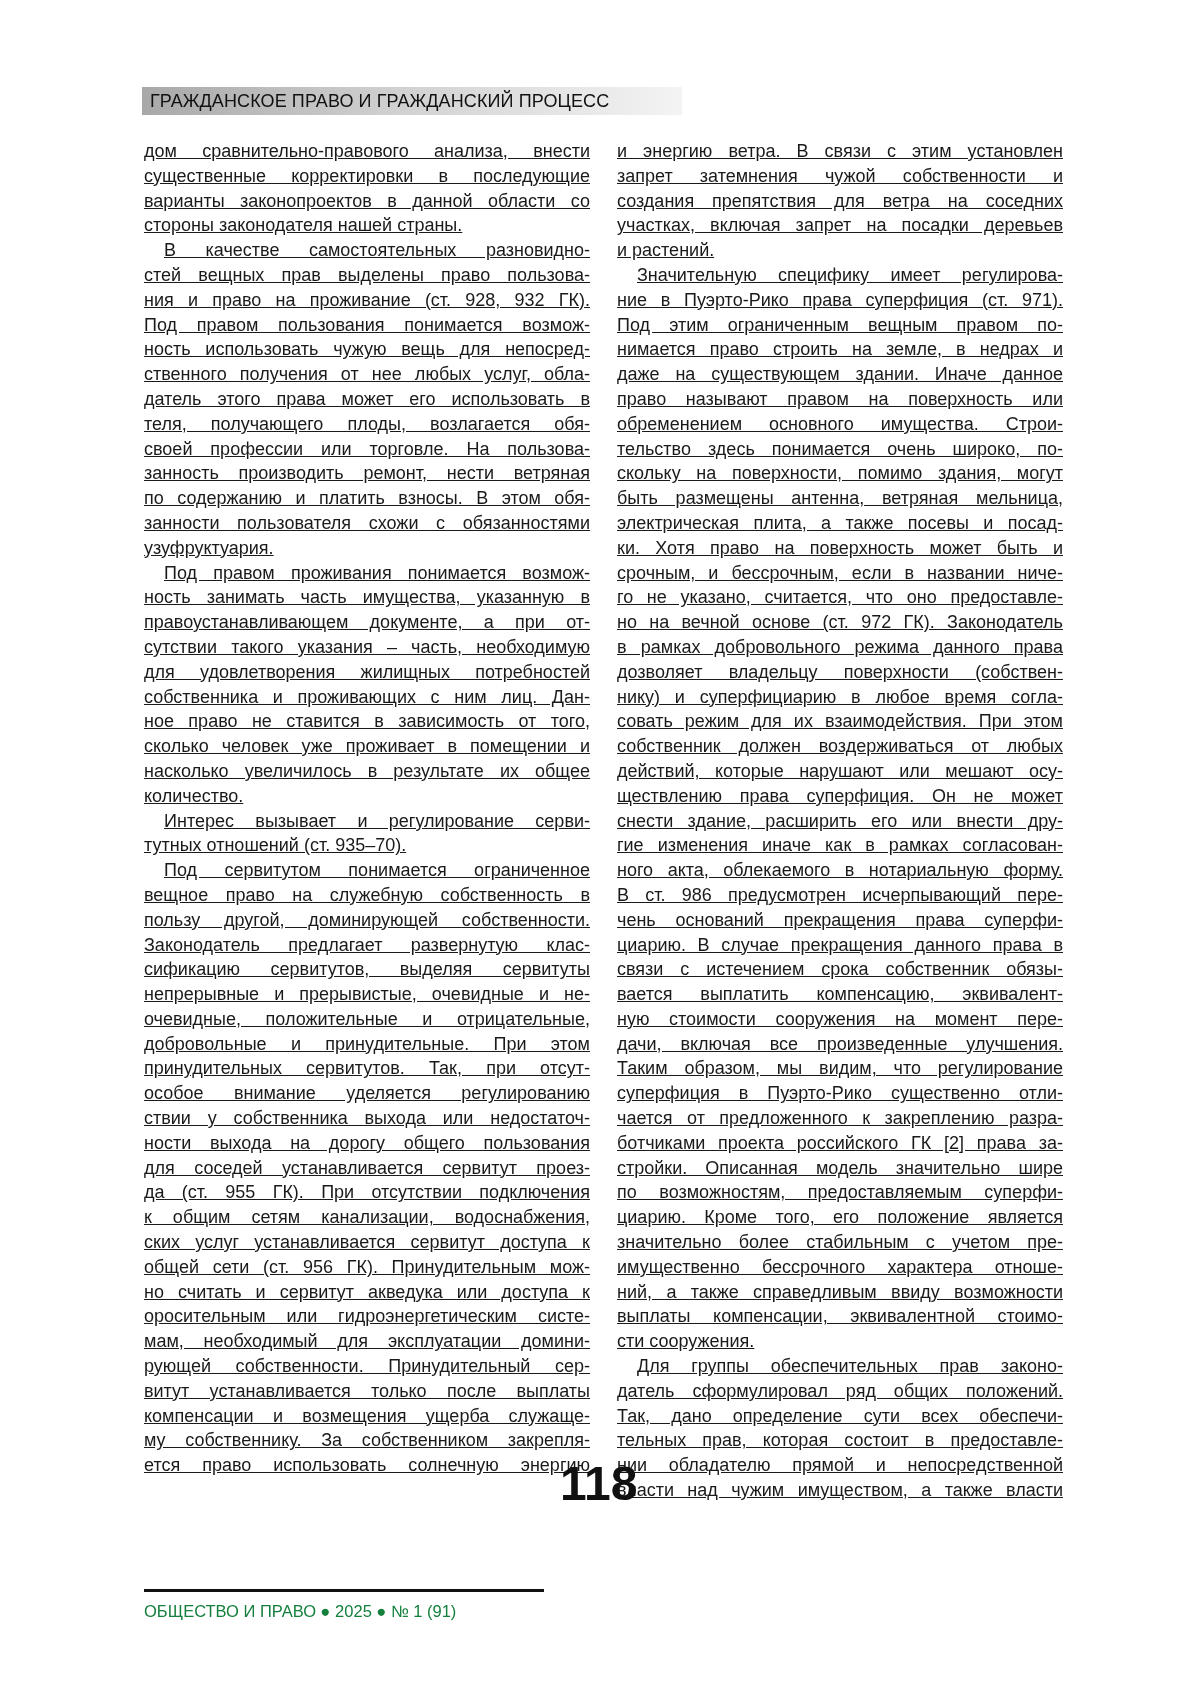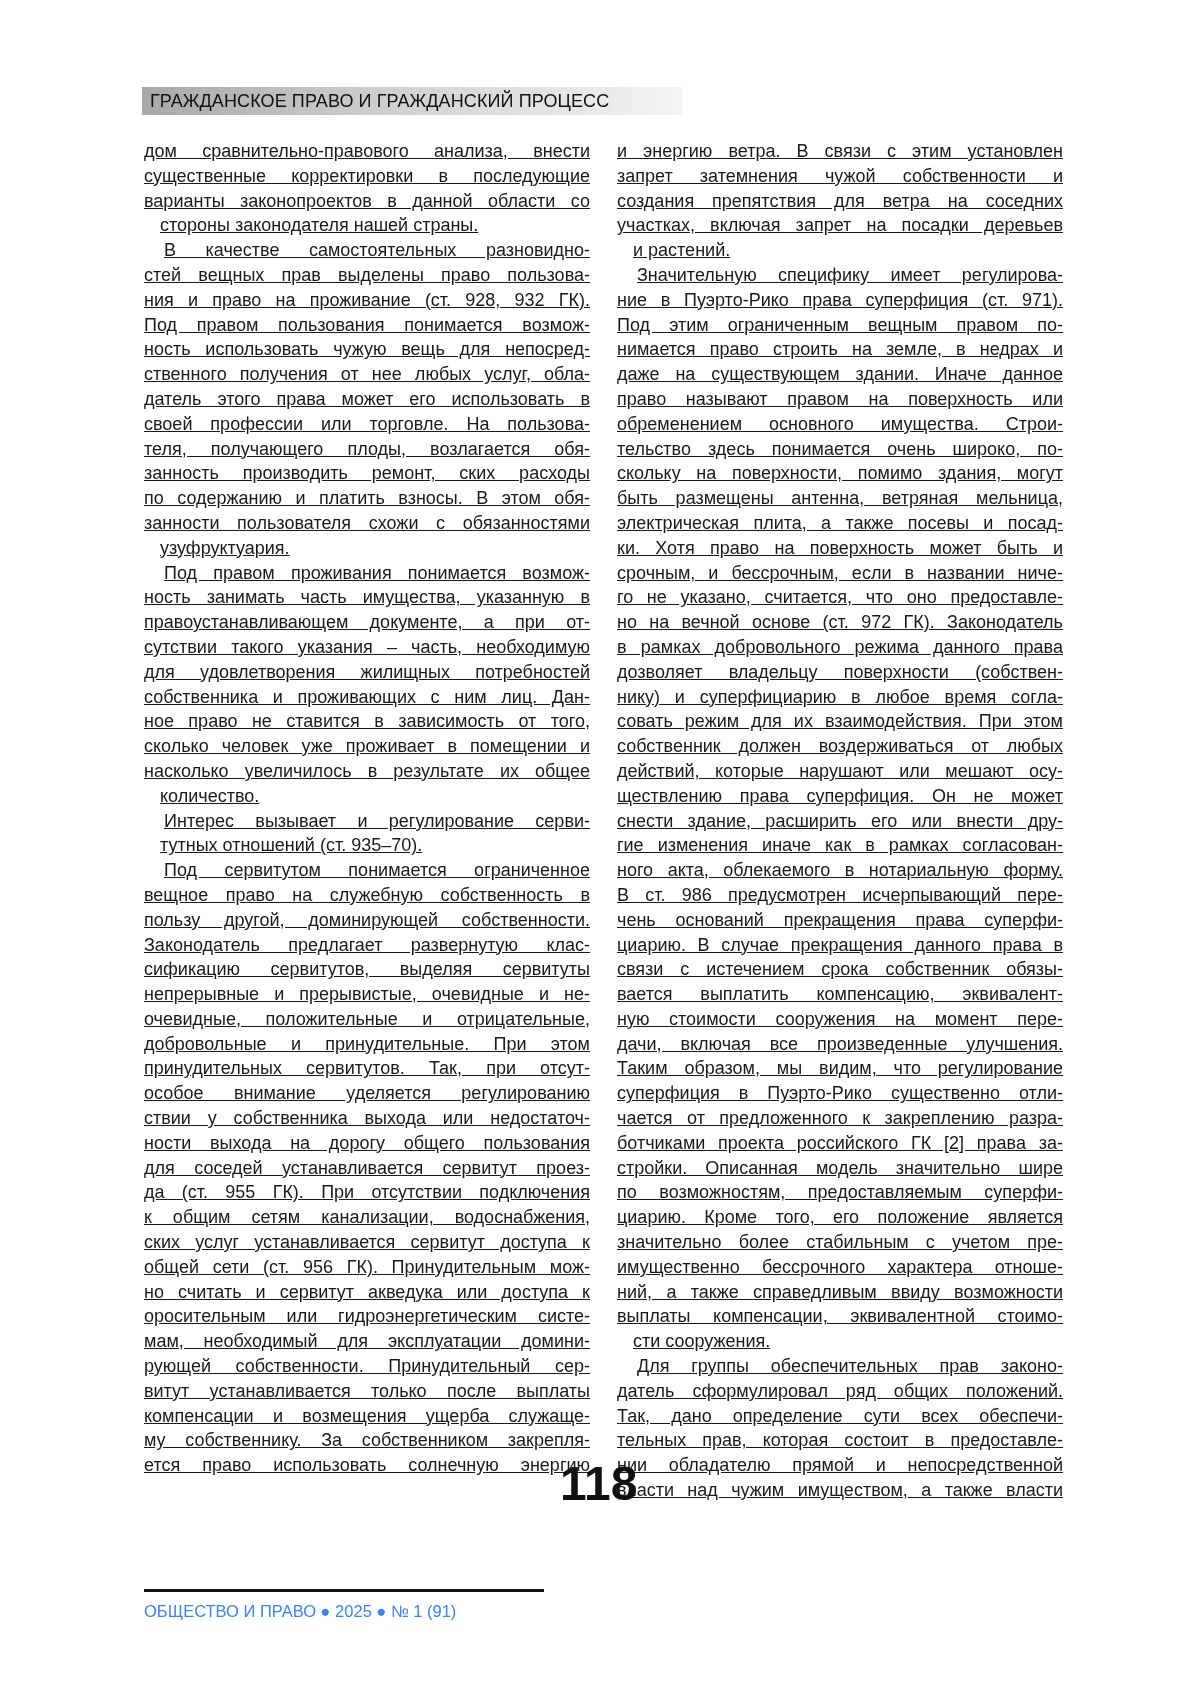--- a/index.html
+++ b/index.html
@@ -10,47 +10,47 @@
       background: linear-gradient(to right, #a8a8a8 0%, #cfcfcf 45%, #f4f4f4 100%);
     }
     .header-title {
       position: absolute; left: 150px; top: 88px; font-size: 18px; line-height: 26px;
       color: #111; letter-spacing: 0.1px; white-space: nowrap;
     }
     .col { position: absolute; top: 139px; font-size: 18px; line-height: 24.8px; text-decoration: underline; }
     .col-left { left: 144px; width: 446px; }
     .col-right { left: 617px; width: 446px; }
     .line { display: block; height: 24.8px; white-space: nowrap; text-align: justify; text-align-last: justify; }
-    .line.last { text-align-last: left; margin-left: 16px; }
+    .line.last { text-align-last: left; }
     .line.indent { padding-left: 20px; }
     .footer-rule { position: absolute; left: 144px; top: 1589px; width: 400px; height: 3px; background: #111; }
     .page-number { position: absolute; left: 560px; top: 1456px; font-size: 48px; font-weight: bold; line-height: 56px; color: #111; }
-    .journal { position: absolute; left: 144px; top: 1600px; font-size: 16.5px; line-height: 22px; color: #3b82f6; white-space: nowrap; }
+    .journal { position: absolute; left: 144px; top: 1600px; font-size: 16.5px; line-height: 22px; color: #15803d; white-space: nowrap; }
   </style>
 </head>
 <body>
 
 <div class="header-band"></div>
 <div class="header-title">ГРАЖДАНСКОЕ ПРАВО И ГРАЖДАНСКИЙ ПРОЦЕСС</div>
 
 <div class="col col-left" id="col-left">
     <span class="line">дом сравнительно-правового анализа, внести</span>
     <span class="line">существенные корректировки в последующие</span>
     <span class="line">варианты законопроектов в данной области со</span>
     <span class="line last">стороны законодателя нашей страны.</span>
     <span class="line indent">В качестве самостоятельных разновидно-</span>
     <span class="line">стей вещных прав выделены право пользова-</span>
     <span class="line">ния и право на проживание (ст. 928, 932 ГК).</span>
     <span class="line">Под правом пользования понимается возмож-</span>
     <span class="line">ность использовать чужую вещь для непосред-</span>
     <span class="line">ственного получения от нее любых услуг, обла-</span>
     <span class="line">датель этого права может его использовать в</span>
+    <span class="line">теля, получающего плоды, возлагается обя-</span>
     <span class="line">своей профессии или торговле. На пользова-</span>
-    <span class="line">теля, получающего плоды, возлагается обя-</span>
-    <span class="line">занность производить ремонт, ских расходы</span>
+    <span class="line">занность производить ремонт, нести ветряная</span>
     <span class="line">по содержанию и платить взносы. В этом обя-</span>
     <span class="line">занности пользователя схожи с обязанностями</span>
     <span class="line last">узуфруктуария.</span>
     <span class="line indent">Под правом проживания понимается возмож-</span>
     <span class="line">ность занимать часть имущества, указанную в</span>
     <span class="line">правоустанавливающем документе, а при от-</span>
     <span class="line">сутствии такого указания – часть, необходимую</span>
     <span class="line">для удовлетворения жилищных потребностей</span>
     <span class="line">собственника и проживающих с ним лиц. Дан-</span>
     <span class="line">ное право не ставится в зависимость от того,</span>

